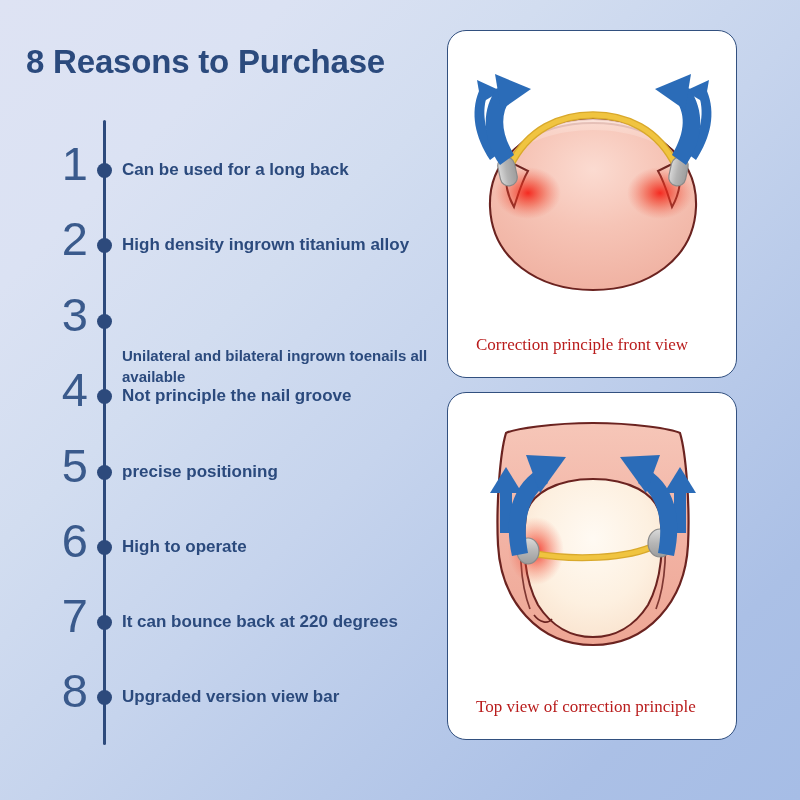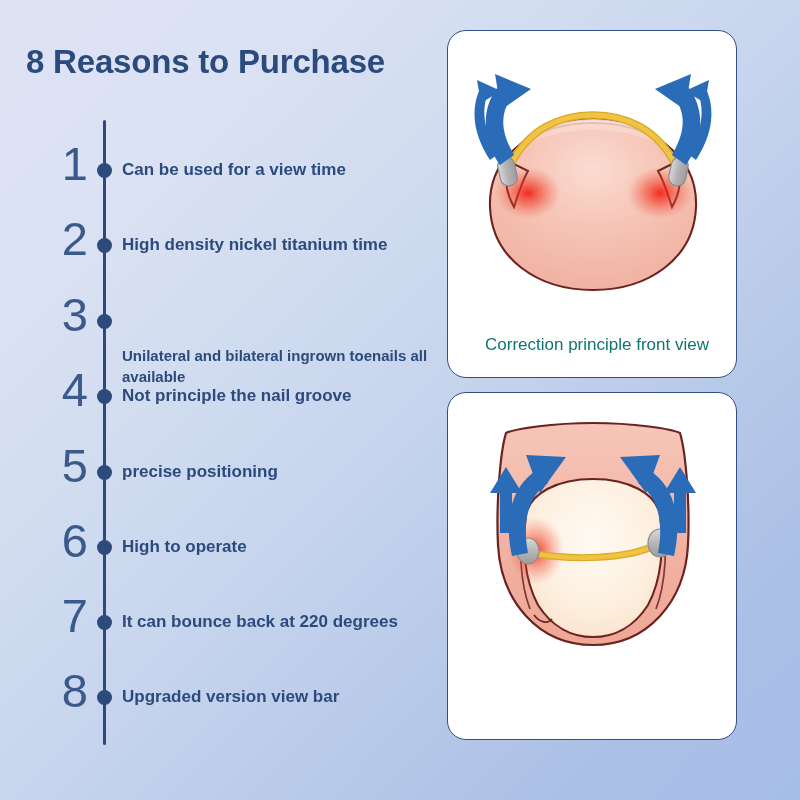--- a/index.html
+++ b/index.html
@@ -141,51 +141,51 @@
     position: absolute;
     left: 0;
     top: 0;
     width: 290px;
     height: 300px;
     display: block;
   }
 
   .card-caption {
     position: absolute;
-    left: 37px;
+    left: 28px;
     bottom: 22px;
     font-size: 17px;
-    color: #0f766e;
-    font-family: Liberation Sans, sans-serif;
+    color: #b91c1c;
+    font-family: Liberation Serif, serif;
     white-space: nowrap;
   }
 </style>
 </head>
 <body>
 
 <div id="page">
 
   <div id="left-col">
 
     <div id="page-title">8 Reasons to Purchase</div>
 
     <div id="timeline-axis"></div>
 
     <div id="reasons-list">
 
       <div class="reason-row" style="top:170px">
         <div class="reason-number">1</div>
         <div class="reason-dot"></div>
-        <div class="reason-text">Can be used for a view time</div>
+        <div class="reason-text">Can be used for a long back</div>
       </div>
 
       <div class="reason-row" style="top:245px">
         <div class="reason-number">2</div>
         <div class="reason-dot"></div>
-        <div class="reason-text">High density nickel titanium time</div>
+        <div class="reason-text">High density ingrown titanium alloy</div>
       </div>
 
       <div class="reason-row" style="top:321px">
         <div class="reason-number">3</div>
         <div class="reason-dot"></div>
         <div class="reason-text two-line">Unilateral and bilateral ingrown toenails all available</div>
       </div>
 
       <div class="reason-row" style="top:396px">
         <div class="reason-number">4</div>
@@ -366,15 +366,16 @@
         <path d="M 238 140 L 226 140 L 226 92 L 238 92 Z"></path>
         <path d="M 232 74 L 216 100 L 248 100 Z"></path>
       </g>
       <g fill="#2b6cb8">
         <path d="M 210 160 C 216 128, 210 104, 190 90
                  L 200 76 C 228 94, 234 128, 226 163 Z"></path>
         <path d="M 172 64 L 198 100 L 212 62 Z"></path>
       </g>
     </svg>
 
+    <div class="card-caption">Top view of correction principle</div>
   </div>
 
 </div>
 
 </body></html>

